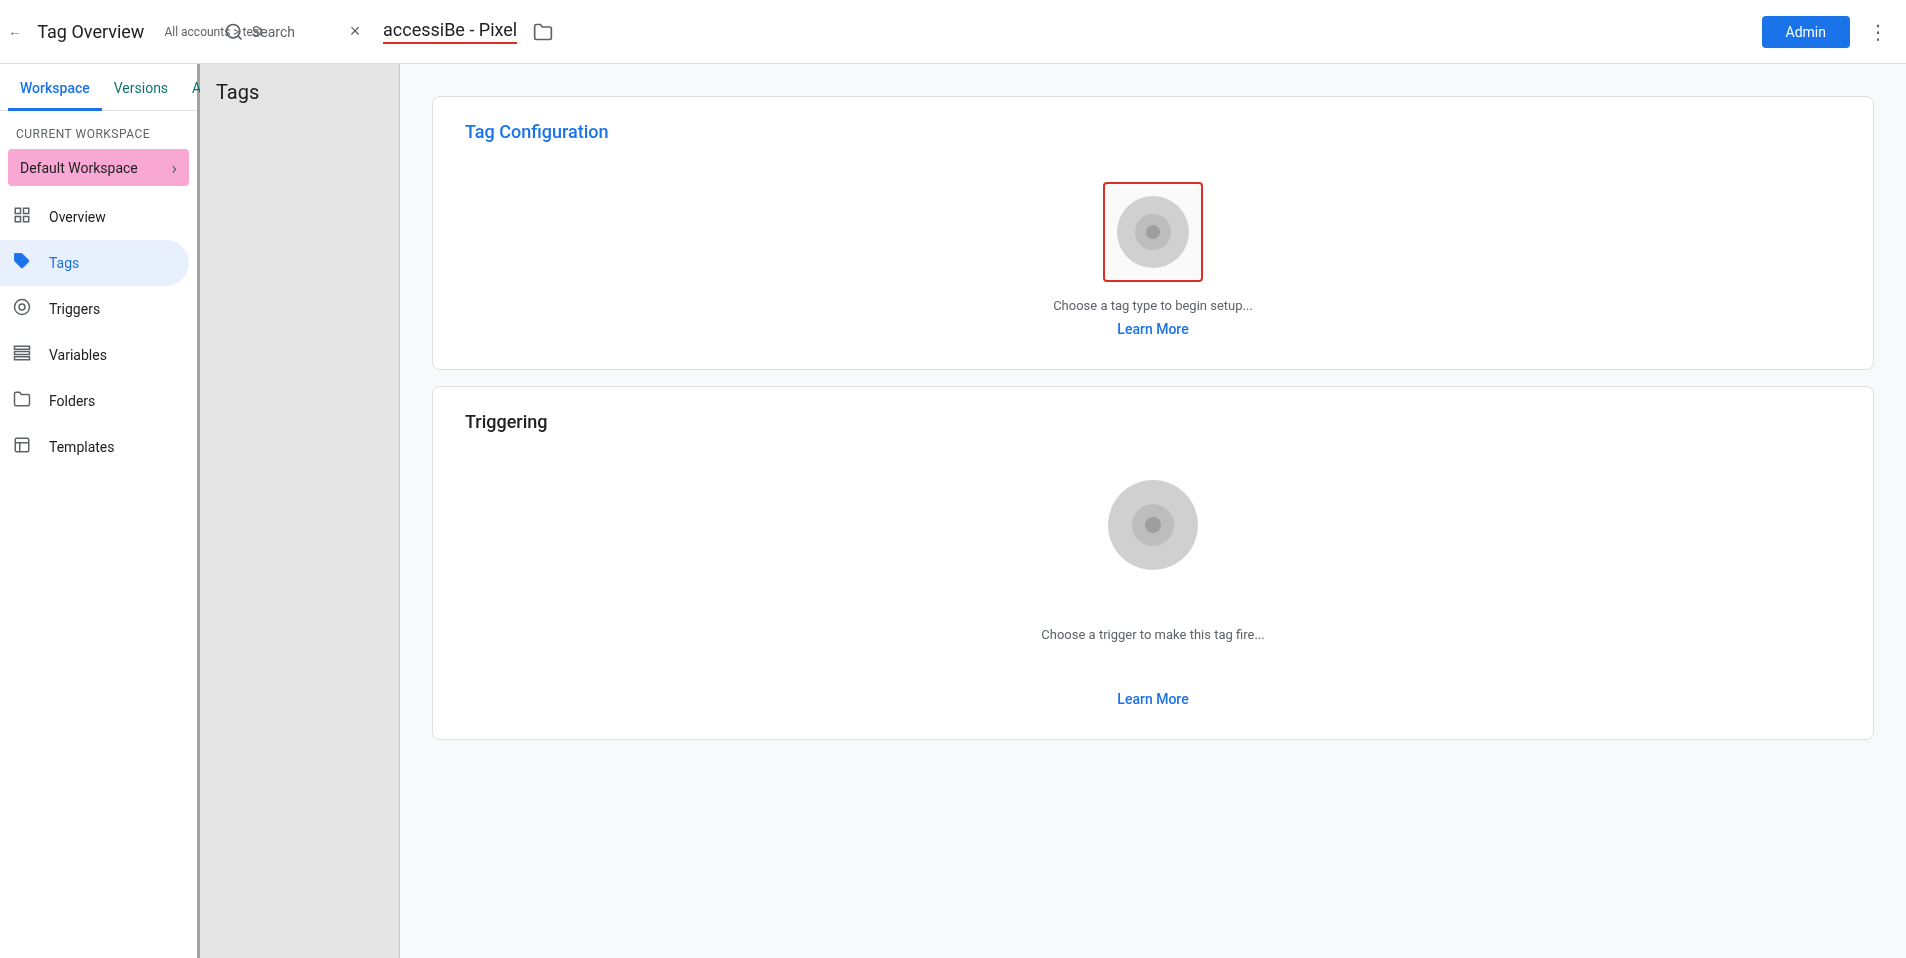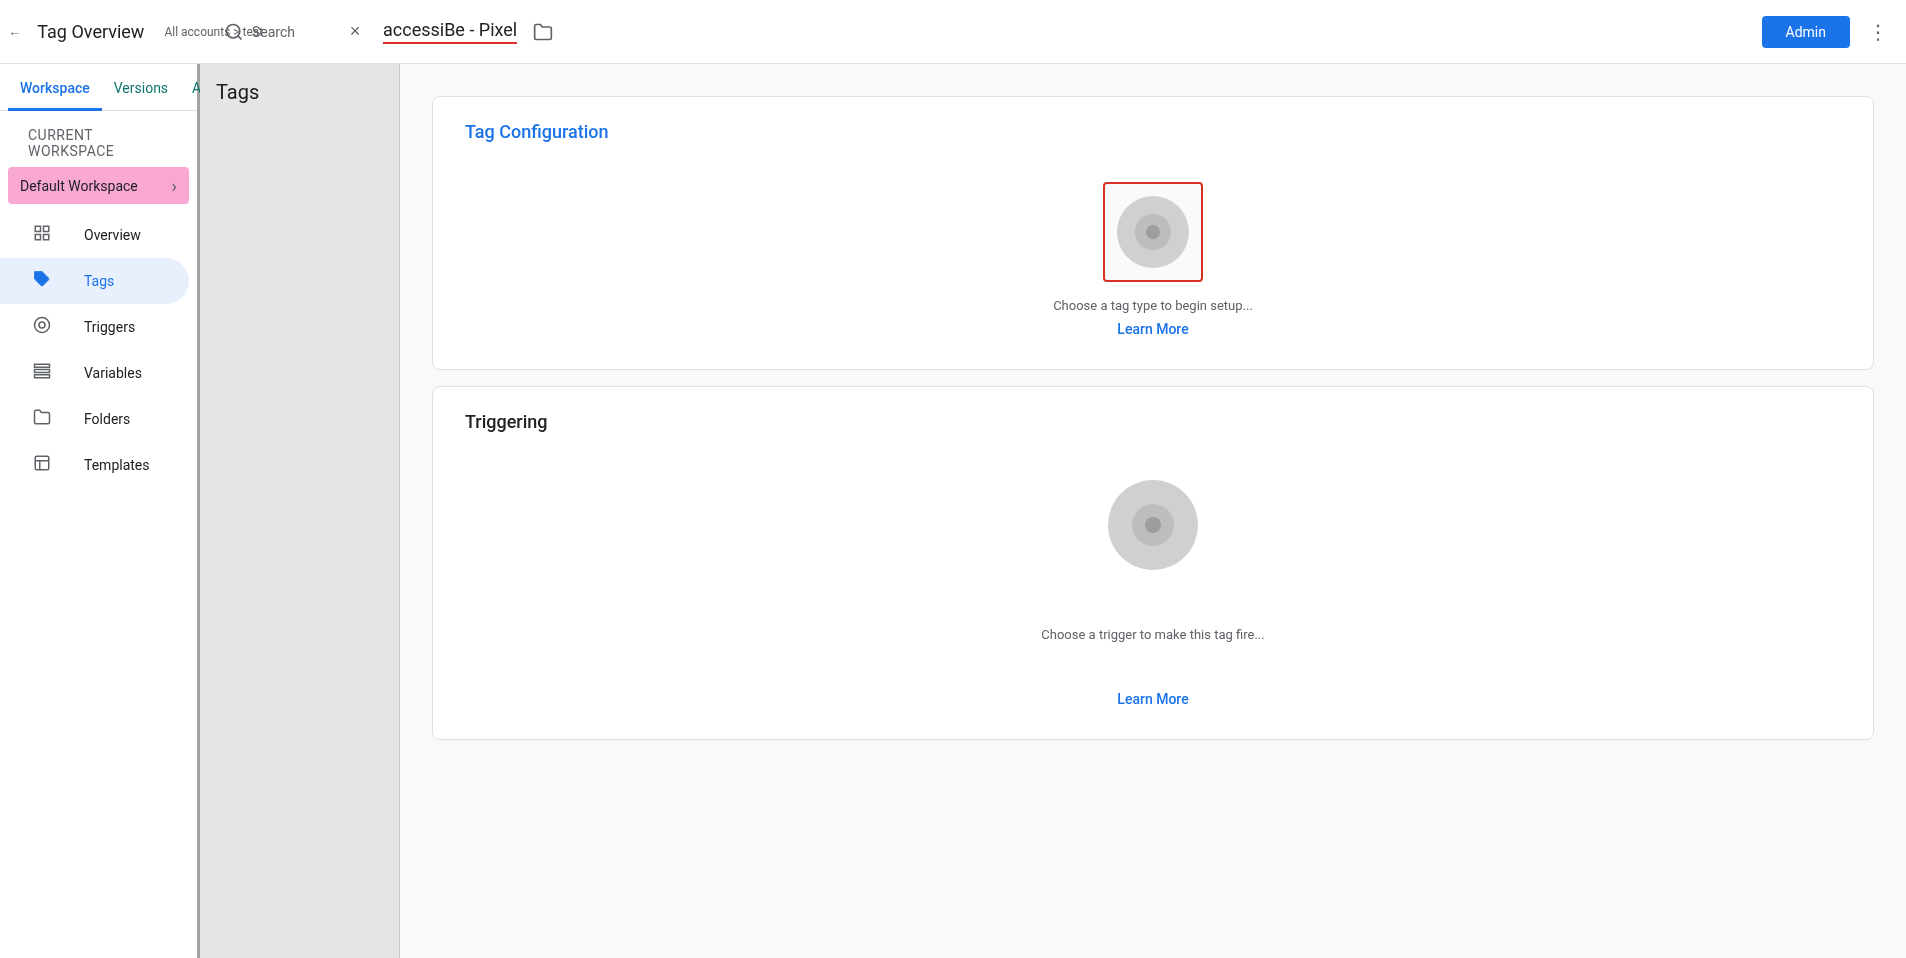--- a/index.html
+++ b/index.html
@@ -119,24 +119,24 @@
       color: #0f766e;
       border-bottom: 3px solid transparent;
       margin-bottom: -1px;
     }
     .sidebar-tab.active {
       color: #1a73e8;
       border-bottom: 3px solid #1a73e8;
       font-weight: 500;
     }
     .current-workspace-label {
-      font-size: 14px;
+      font-size: 12px;
       color: #5f6368;
       text-transform: uppercase;
-      padding: 16px 28px 8px;
+      padding: 16px 16px 8px;
       letter-spacing: 0.5px;
     }
     .workspace-selector {
       display: flex;
       align-items: center;
       justify-content: space-between;
       padding: 8px 12px;
       border-radius: 4px;
       margin: 0 8px 8px;
       cursor: pointer;
@@ -144,22 +144,22 @@
     }
     .workspace-name {
       font-size: 14px;
       color: #202124;
     }
     .chevron-icon { color: #5f6368; font-size: 18px; }
 
     .nav-item {
       display: flex;
       align-items: center;
-      gap: 32px;
-      padding: 12px 32px;
+      gap: 17px;
+      padding: 12px 12px;
       cursor: pointer;
       border-radius: 0 24px 24px 0;
       margin-right: 8px;
       color: #202124;
       font-size: 14px;
     }
     .nav-item.active { background: #e8f0fe; color: #1a73e8; }
     .nav-item.active .nav-icon { color: #1a73e8; }
     .nav-icon { color: #5f6368; font-size: 18px; width: 20px; text-align: center; }
 

